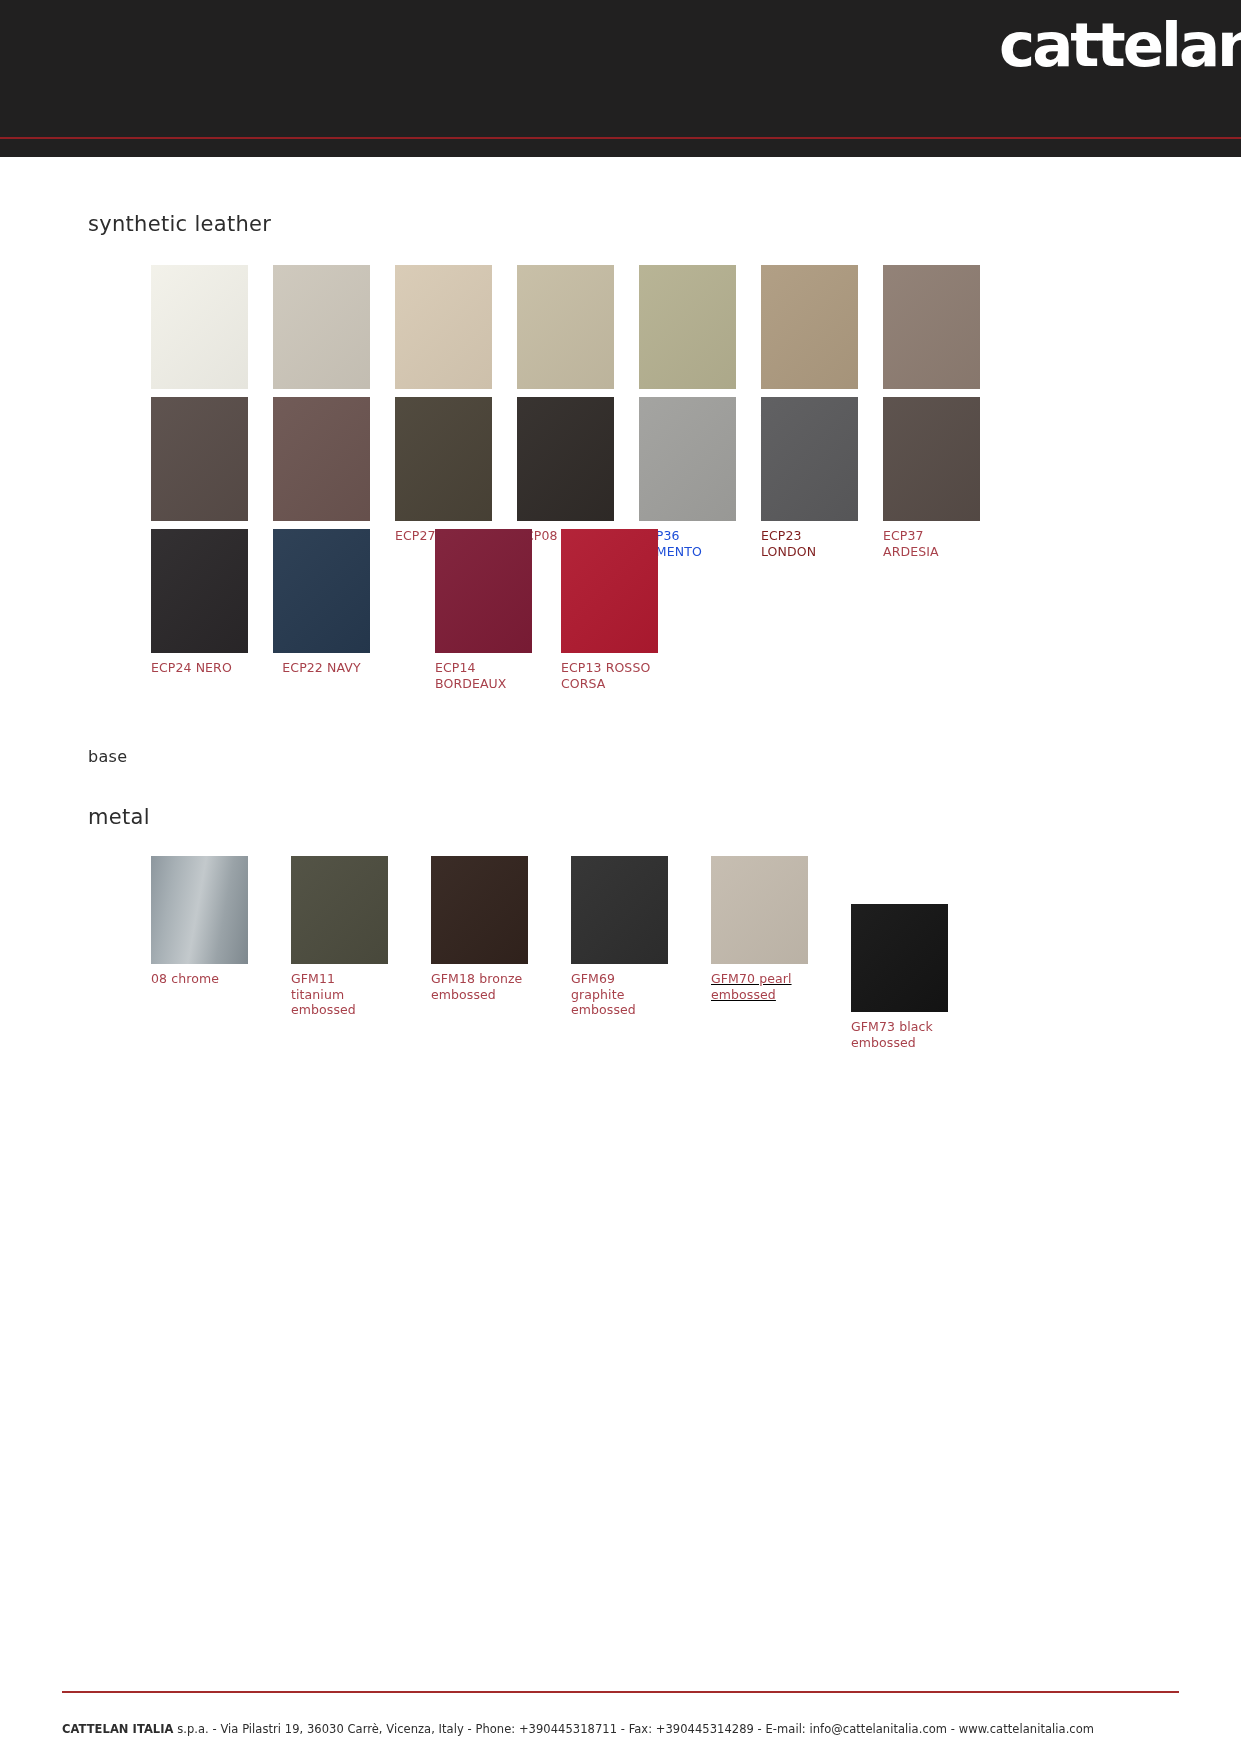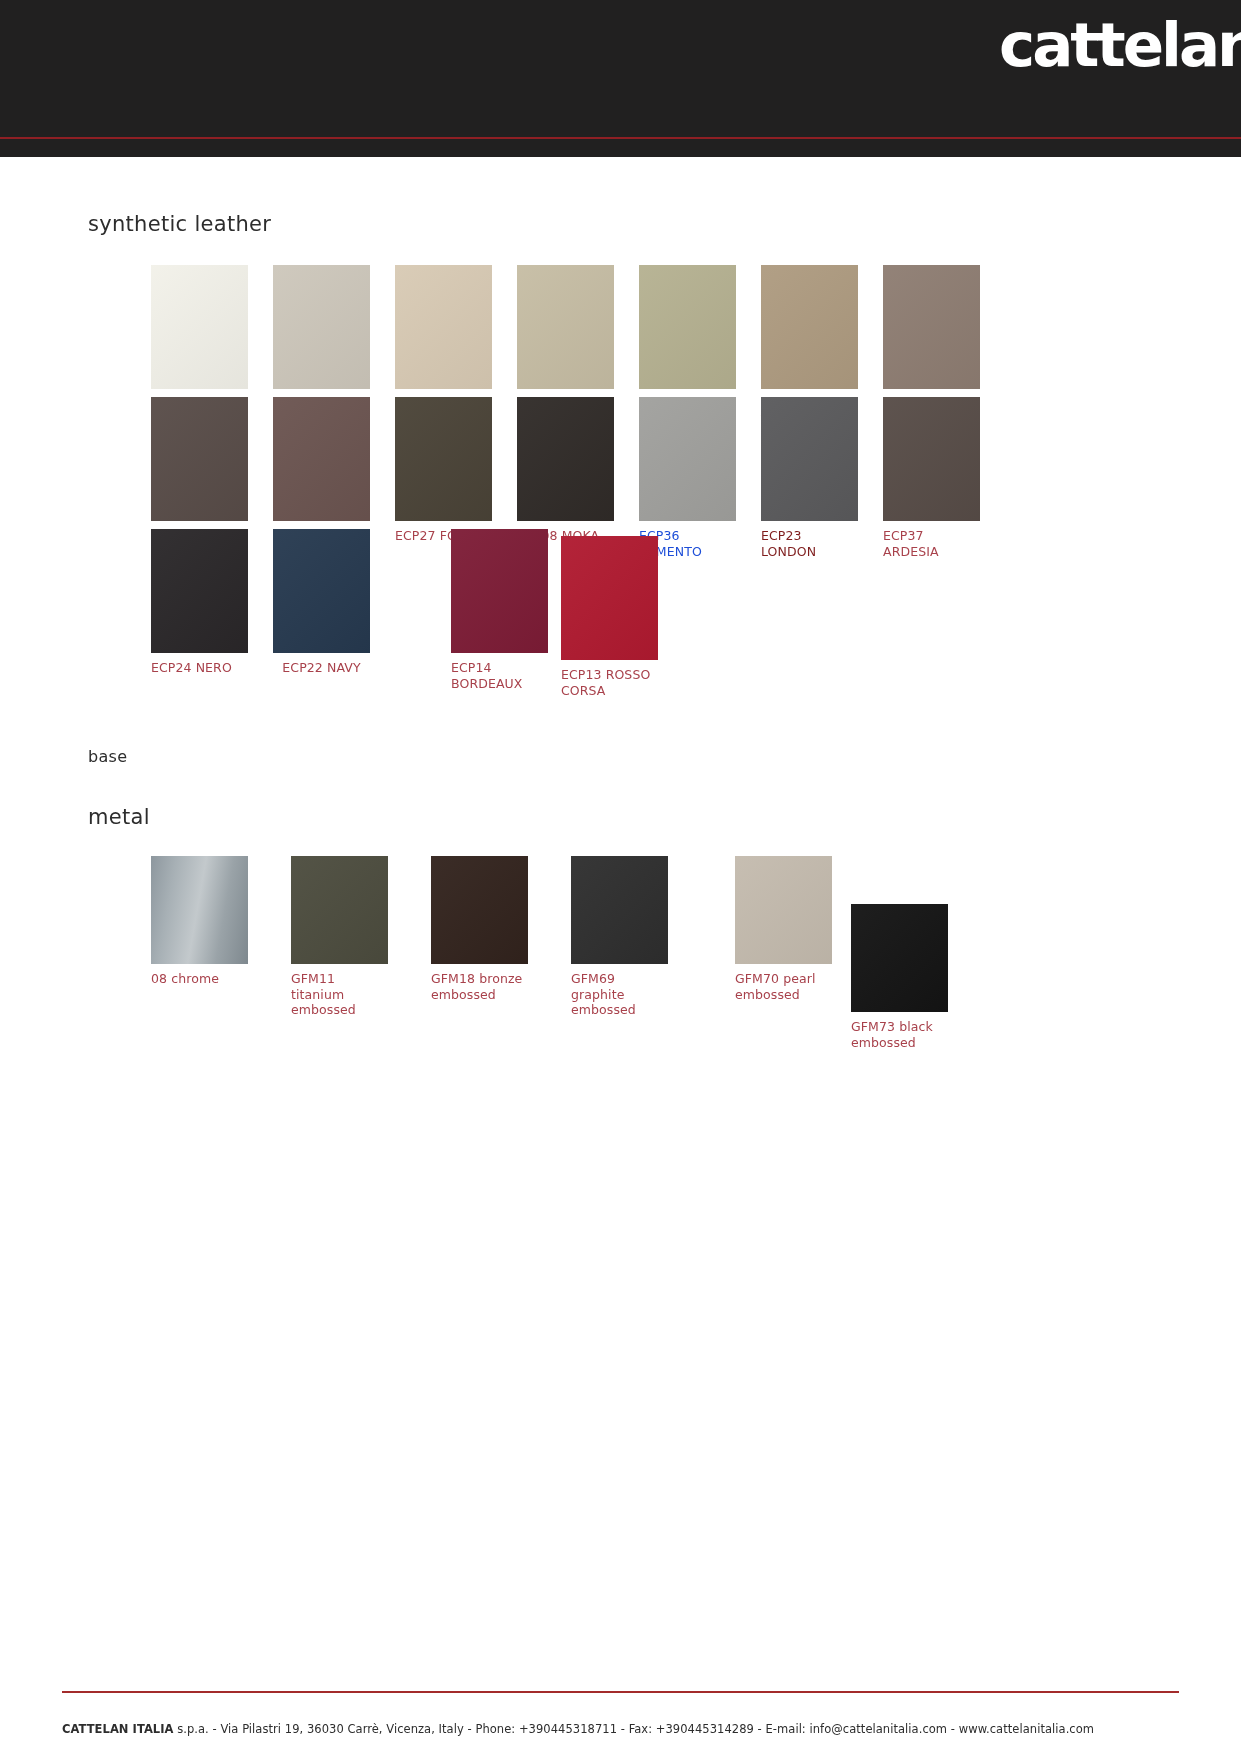--- a/index.html
+++ b/index.html
@@ -182,26 +182,26 @@
         <span class="swatch-label" style="color: rgb(168, 65, 75);">ECP37 ARDESIA</span>
       </div>
       <div class="swatch-cell" style="left: 0px; top: 264px;">
         <span class="swatch" style="background: linear-gradient(135deg, rgba(255, 255, 255, 0.043) 0%, rgba(0, 0, 0, 0.05) 100%) rgb(42, 39, 41);"></span>
         <span class="swatch-label" style="color: rgb(168, 65, 75);">ECP24 NERO</span>
       </div>
       <div class="swatch-cell" style="left: 122px; top: 264px; text-align: center;">
         <span class="swatch" style="background: linear-gradient(135deg, rgba(255, 255, 255, 0.043) 0%, rgba(0, 0, 0, 0.05) 100%) rgb(38, 57, 79);"></span>
         <span class="swatch-label" style="color: rgb(168, 65, 75);">ECP22 NAVY</span>
       </div>
-      <div class="swatch-cell" style="left: 260px; top: 264px; padding-left: 40px;">
+      <div class="swatch-cell" style="left: 244px; top: 264px; padding-left: 40px;">
         <span class="swatch" style="background: linear-gradient(135deg, rgba(255, 255, 255, 0.043) 0%, rgba(0, 0, 0, 0.05) 100%) rgb(125, 28, 54);"></span>
         <span class="swatch-label" style="color: rgb(168, 65, 75);">ECP14
 BORDEAUX</span>
       </div>
-      <div class="swatch-cell" style="left: 366px; top: 271px; padding-left: 44px;">
+      <div class="swatch-cell" style="left: 366px; top: 264px; padding-left: 44px;">
         <span class="swatch" style="background: linear-gradient(135deg, rgba(255, 255, 255, 0.043) 0%, rgba(0, 0, 0, 0.05) 100%) rgb(176, 26, 48);"></span>
         <span class="swatch-label" style="color: rgb(168, 65, 75);">ECP13 ROSSO
 CORSA</span>
       </div>
     </div>
 
   <div class="section-title" id="t-base">base</div>
 
   <div class="section-title" id="t-metal">metal</div>
 
@@ -218,21 +218,21 @@
       <div class="swatch-cell" style="left: 280px; top: 0px;">
         <span class="swatch metal" style="background: linear-gradient(135deg, rgba(255, 255, 255, 0.043) 0%, rgba(0, 0, 0, 0.05) 100%) rgb(50, 35, 29);"></span>
         <span class="swatch-label metal" style="color: rgb(168, 65, 75);">GFM18 bronze
 embossed</span>
       </div>
       <div class="swatch-cell" style="left: 420px; top: 0px;">
         <span class="swatch metal" style="background: linear-gradient(135deg, rgba(255, 255, 255, 0.043) 0%, rgba(0, 0, 0, 0.05) 100%) rgb(46, 46, 46);"></span>
         <span class="swatch-label metal" style="color: rgb(168, 65, 75);">GFM69 graphite
 embossed</span>
       </div>
-      <div class="swatch-cell" style="left: 584px; top: 0px;">
+      <div class="swatch-cell" style="left: 560px; top: 0px; text-decoration: underline;">
         <span class="swatch metal" style="background: linear-gradient(135deg, rgba(255, 255, 255, 0.043) 0%, rgba(0, 0, 0, 0.05) 100%) rgb(196, 187, 174);"></span>
         <span class="swatch-label metal" style="color: rgb(168, 65, 75);">GFM70 pearl
 embossed</span>
       </div>
       <div class="swatch-cell" style="left: 700px; top: 0px; margin-top: 48px;">
         <span class="swatch metal" style="background: linear-gradient(135deg, rgba(255, 255, 255, 0.043) 0%, rgba(0, 0, 0, 0.05) 100%) rgb(20, 20, 20);"></span>
         <span class="swatch-label metal" style="color: rgb(168, 65, 75);">GFM73 black
 embossed</span>
       </div>
     </div>

